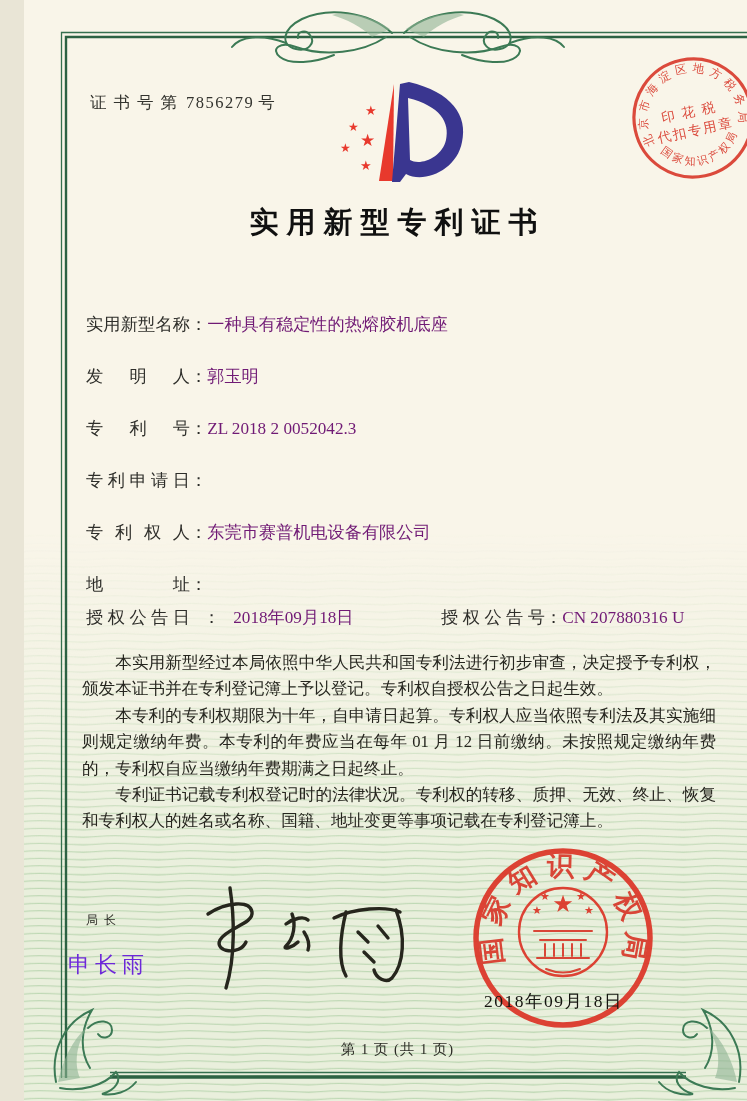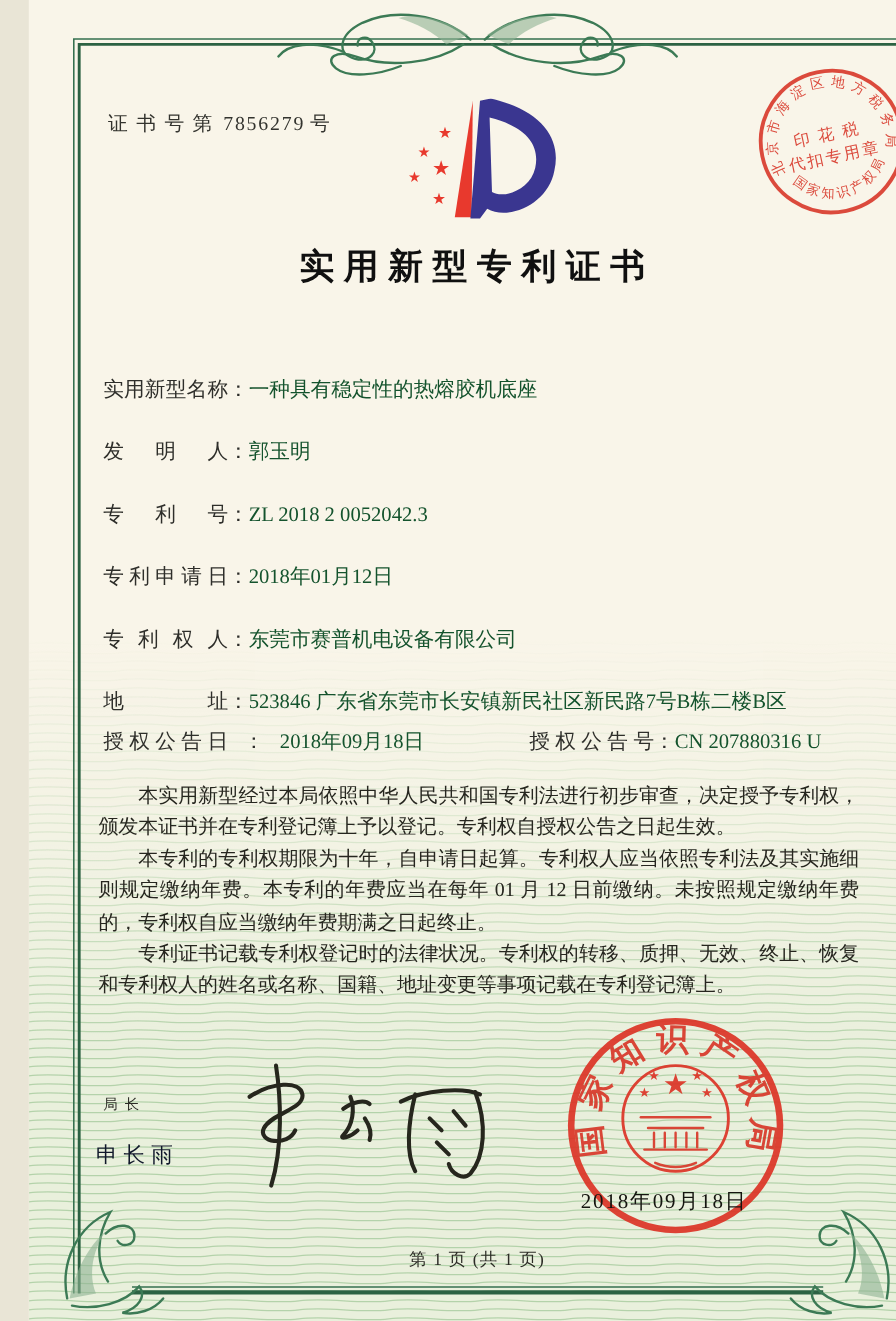--- a/index.html
+++ b/index.html
@@ -22,32 +22,32 @@
 
   .title{left:0;top:203px;width:747px;text-align:center;
     font-size:29px;font-weight:700;letter-spacing:8px;color:#101010;}
 
   .fields{left:62px;top:312px;width:640px;font-size:17.2px;line-height:26px;}
   .frow{display:flex;margin-bottom:26px;align-items:flex-start;}
   .frow.addr{margin-bottom:7px;}
   .flabel{display:inline-block;width:104px;flex:0 0 104px;
     text-align:justify;text-align-last:justify;color:#2e2e2a;}
   .fcolon{flex:0 0 14px;}
-  .fvalue{flex:1;color:#14532d;}
+  .fvalue{flex:1;color:#701a75;}
   .grant-row{display:flex;margin-top:0;}
   .grant-left{display:flex;width:355px;flex:0 0 355px;gap:13px;}
   .grant-right{display:flex;}
   .grant-right .flabel{width:104px;flex:0 0 104px;}
 
   .paras{left:58px;top:650px;width:634px;font-size:16.6px;line-height:26.4px;
     text-align:justify;color:#26261f;}
   .paras p{margin:0;text-indent:2em;}
 
   .signer-title{left:62px;top:912px;font-size:12px;letter-spacing:6px;color:#2c2c26;}
-  .signer-name{left:56px;top:950px;font-size:18px;letter-spacing:5px;color:#0f172a;}
+  .signer-name{left:44px;top:950px;font-size:22px;letter-spacing:5px;color:#6d28d9;}
   .signature{left:150px;top:880px;z-index:3;}
 
   .registry-seal{left:437px;top:836px;z-index:2;opacity:.92;}
   .stamp-seal{left:593px;top:42px;z-index:2;opacity:.9;}
   .seal-date{left:460px;top:989px;font-size:17.5px;letter-spacing:1.5px;
     color:#14140f;z-index:4;white-space:nowrap;}
 
   .footer{left:0;top:1040px;width:747px;text-align:center;
     font-size:14.5px;letter-spacing:1px;color:#2c2c26;}
 
@@ -154,31 +154,29 @@
       <span class="fvalue">郭玉明</span>
     </div>
     <div class="frow">
       <span class="flabel">专利号</span>
         <span class="fcolon">：</span>
       <span class="fvalue">ZL 2018 2 0052042.3</span>
     </div>
     <div class="frow">
       <span class="flabel">专利申请日</span>
         <span class="fcolon">：</span>
-      <span class="fvalue">2018年01月12日</span>
     </div>
     <div class="frow">
       <span class="flabel">专利权人</span>
         <span class="fcolon">：</span>
       <span class="fvalue">东莞市赛普机电设备有限公司</span>
     </div>
     <div class="frow addr">
       <span class="flabel">地址</span>
         <span class="fcolon">：</span>
-      <span class="fvalue">523846 广东省东莞市长安镇新民社区新民路7号B栋二楼B区</span>
     </div>
     <div class="grant-row">
       <div class="grant-left">
         <span class="flabel">授权公告日</span>
           <span class="fcolon">：</span>
         <span class="fvalue">2018年09月18日</span>
       </div>
       <div class="grant-right">
         <span class="flabel">授权公告号</span>
           <span class="fcolon">：</span>

